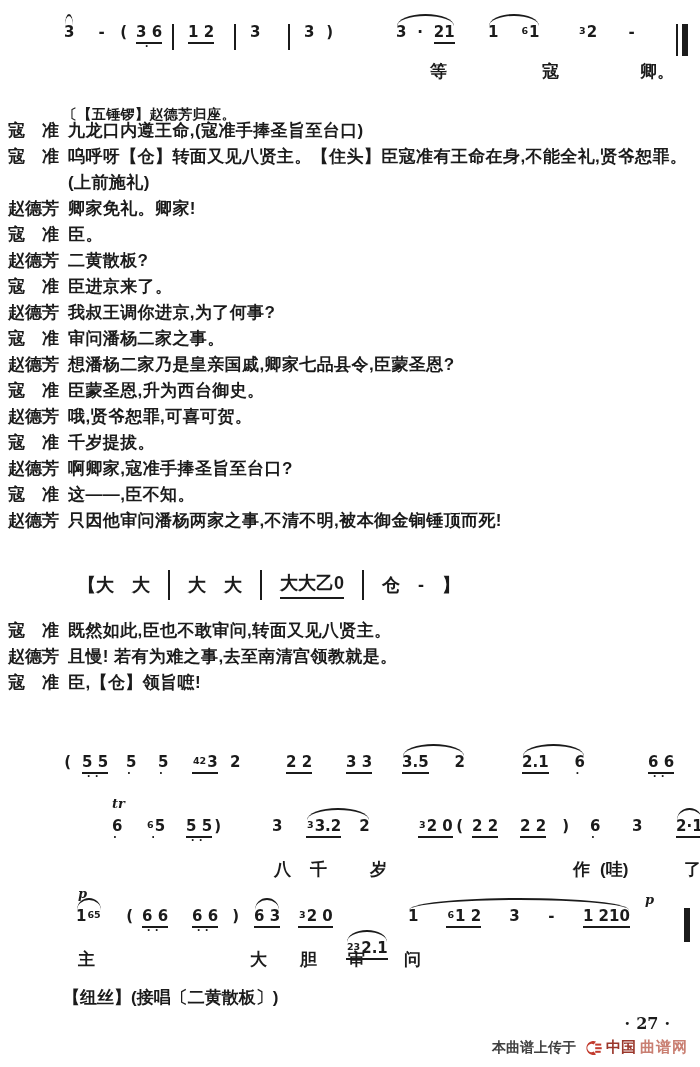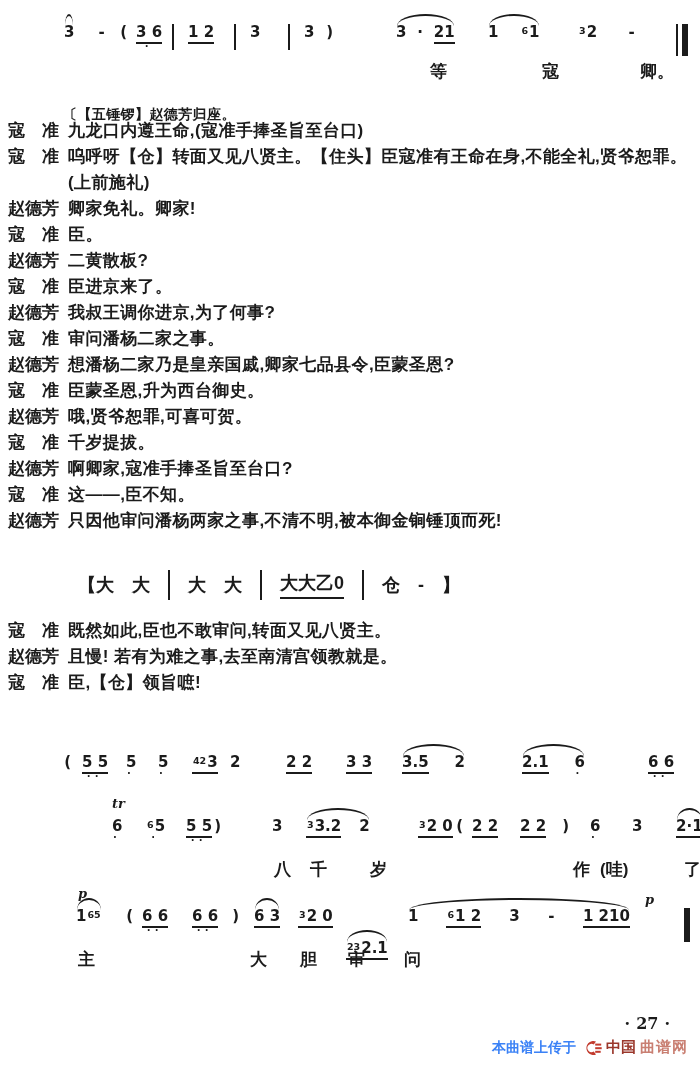--- a/index.html
+++ b/index.html
@@ -40,21 +40,21 @@
   .pseg.u{border-bottom:2px solid #1b1b1b;padding-bottom:2px;}
   .pbar{width:2px;height:30px;background:#1b1b1b;}
   
   .niusi{position:absolute;left:63px;top:986px;font-size:17px;font-weight:700;}
   .pagenum{position:absolute;right:30px;top:1014px;font-family:"DejaVu Serif",serif;
       font-weight:700;font-size:16px;}
   .pagenum::before{content:"·";margin-right:6px;}
   .pagenum::after{content:"·";margin-left:6px;}
   .watermark{position:absolute;right:12px;top:1038px;display:flex;align-items:center;gap:4px;
       font-size:14px;}
-  .wm-prefix{color:#3b82f6;font-weight:700;margin-right:4px;}
+  .wm-prefix{color:#404040;font-weight:700;margin-right:4px;}
   .wm-a{color:#9a372b;font-weight:700;font-size:15px;}
   .wm-b{color:#c97f72;font-weight:700;font-size:15px;letter-spacing:1px;}
   .wm-logo{display:inline-block;line-height:0;}
 </style>
 </head>
 <body>
 
 <div class="sheet">
   <div id="m0" class="music-line">
       <span class="grp slur" style="left: 64px; top: 14px;">
@@ -495,20 +495,21 @@
       <span class="grp" style="left: 684px; top: 24px;">
         <span class="endbar thick"></span>
       </span>
       <span class="lyric" style="left: 78px; top: 64px;">主</span>
       <span class="lyric" style="left: 250px; top: 64px;">大</span>
       <span class="lyric" style="left: 300px; top: 64px;">胆</span>
       <span class="lyric" style="left: 348px; top: 64px;">审</span>
       <span class="lyric" style="left: 404px; top: 64px;">问</span>
     </div>
 
+  <div class="niusi">【纽丝】(接唱〔二黄散板〕)</div>
 
   <div class="pagenum">27</div>
 
   <div class="watermark">
     <span class="wm-prefix">本曲谱上传于</span>
     <span class="wm-logo">
       <svg width="18" height="16" viewBox="0 0 18 16">
         <path d="M12 1.5 A7 7 0 1 0 12 14.5 L9.8 11.6 A4.2 4.2 0 1 1 9.8 4.4 Z" fill="#c23b2e"></path>
         <rect x="11.2" y="3.6" width="6" height="2" fill="#c23b2e"></rect>
         <rect x="11.2" y="7.2" width="6.5" height="2" fill="#c23b2e"></rect>

